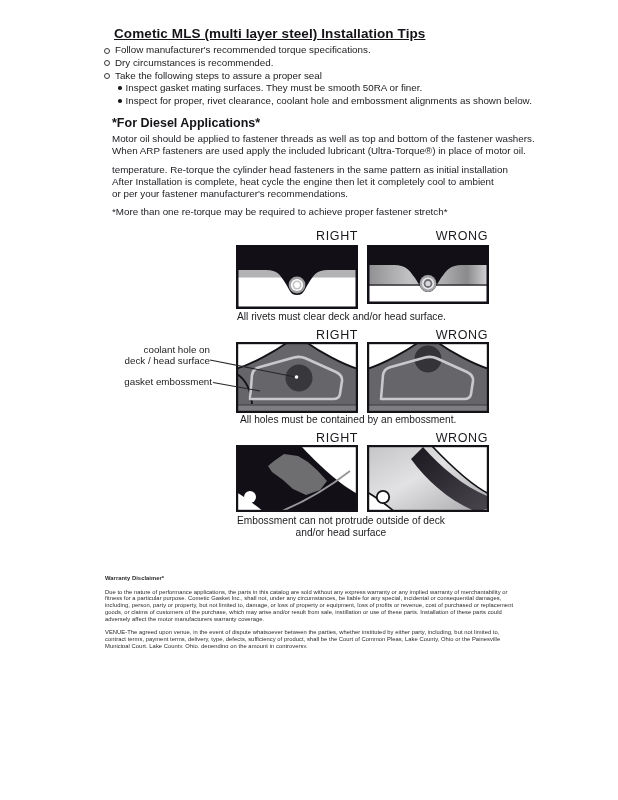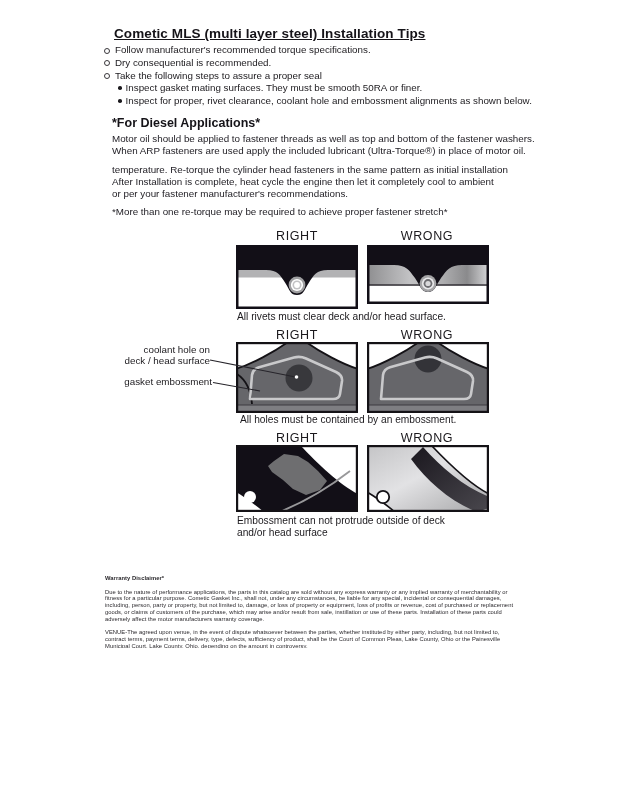--- a/index.html
+++ b/index.html
@@ -14,24 +14,24 @@
   }
   .bullets{position:absolute;left:104px;top:44px;font-size:9.8px;line-height:12.8px;white-space:nowrap;}
   .b-row{display:flex;align-items:flex-start;}
   .b-circ{width:4px;height:4px;border:1px solid #3a383c;border-radius:50%;margin:3.5px 5px 0 0;flex:none;}
   .sub{margin-left:14px;}
   .b-dot{width:3.6px;height:3.6px;background:#1c1a1e;border-radius:50%;margin:4px 4px 0 0;flex:none;}
   .diesel-h{position:absolute;left:112px;top:116px;font-size:12.5px;font-weight:bold;color:#151318;}
   .para{position:absolute;left:112px;font-size:9.8px;line-height:12.2px;white-space:nowrap;color:#242228;}
   .p1{top:133px;} .p2{top:164px;} .p3{top:206px;}
   
-  .hdr{position:absolute;width:122px;text-align:center;font-size:12.5px;letter-spacing:.6px;color:#1b191d;}
+  .hdr{position:absolute;width:122px;text-align:right;font-size:12.5px;letter-spacing:.6px;color:#1b191d;}
   .dbox{position:absolute;width:122px;background:#fff;}
   .dbox svg{display:block;}
-  .caption{position:absolute;font-size:10.2px;color:#1c1a1e;line-height:11.5px;}
+  .caption{position:absolute;font-size:10.2px;color:#1c1a1e;line-height:11.5px;text-align:center;}
   .dlabel{position:absolute;font-size:9.8px;color:#1c1a1e;line-height:10.8px;text-align:right;}
   .overlay{position:absolute;left:105px;top:340px;z-index:6;}
   
   .disc{position:absolute;left:105px;top:575px;width:414px;font-size:5.8px;line-height:6.7px;color:#2a282c;letter-spacing:.05px;}
   .disc .hd{font-weight:bold;margin-bottom:7px;}
   .disc p{margin:0 0 7px 0;}
   .disc p.tight{margin:0;}
   .footer-code{position:absolute;left:388px;top:759px;font-size:10px;color:#2b292d;letter-spacing:.3px;}
 </style>
 </head>
@@ -41,21 +41,21 @@
 
   <div class="title">Cometic MLS (multi layer steel) Installation Tips</div>
 
   <div class="bullets">
     <div class="b-row">
       <span class="b-circ"></span>
       <span>Follow manufacturer's recommended torque specifications.</span>
     </div>
     <div class="b-row">
       <span class="b-circ"></span>
-      <span>Dry consequential is recommended.</span>
+      <span>Dry circumstances is recommended.</span>
     </div>
     <div class="b-row">
       <span class="b-circ"></span>
       <span>Take the following steps to assure a proper seal</span>
     </div>
     <div class="b-row sub">
       <span class="b-dot"></span>
       <span>Inspect gasket mating surfaces.  They must be smooth 50RA or finer.</span>
     </div>
     <div class="b-row sub">

